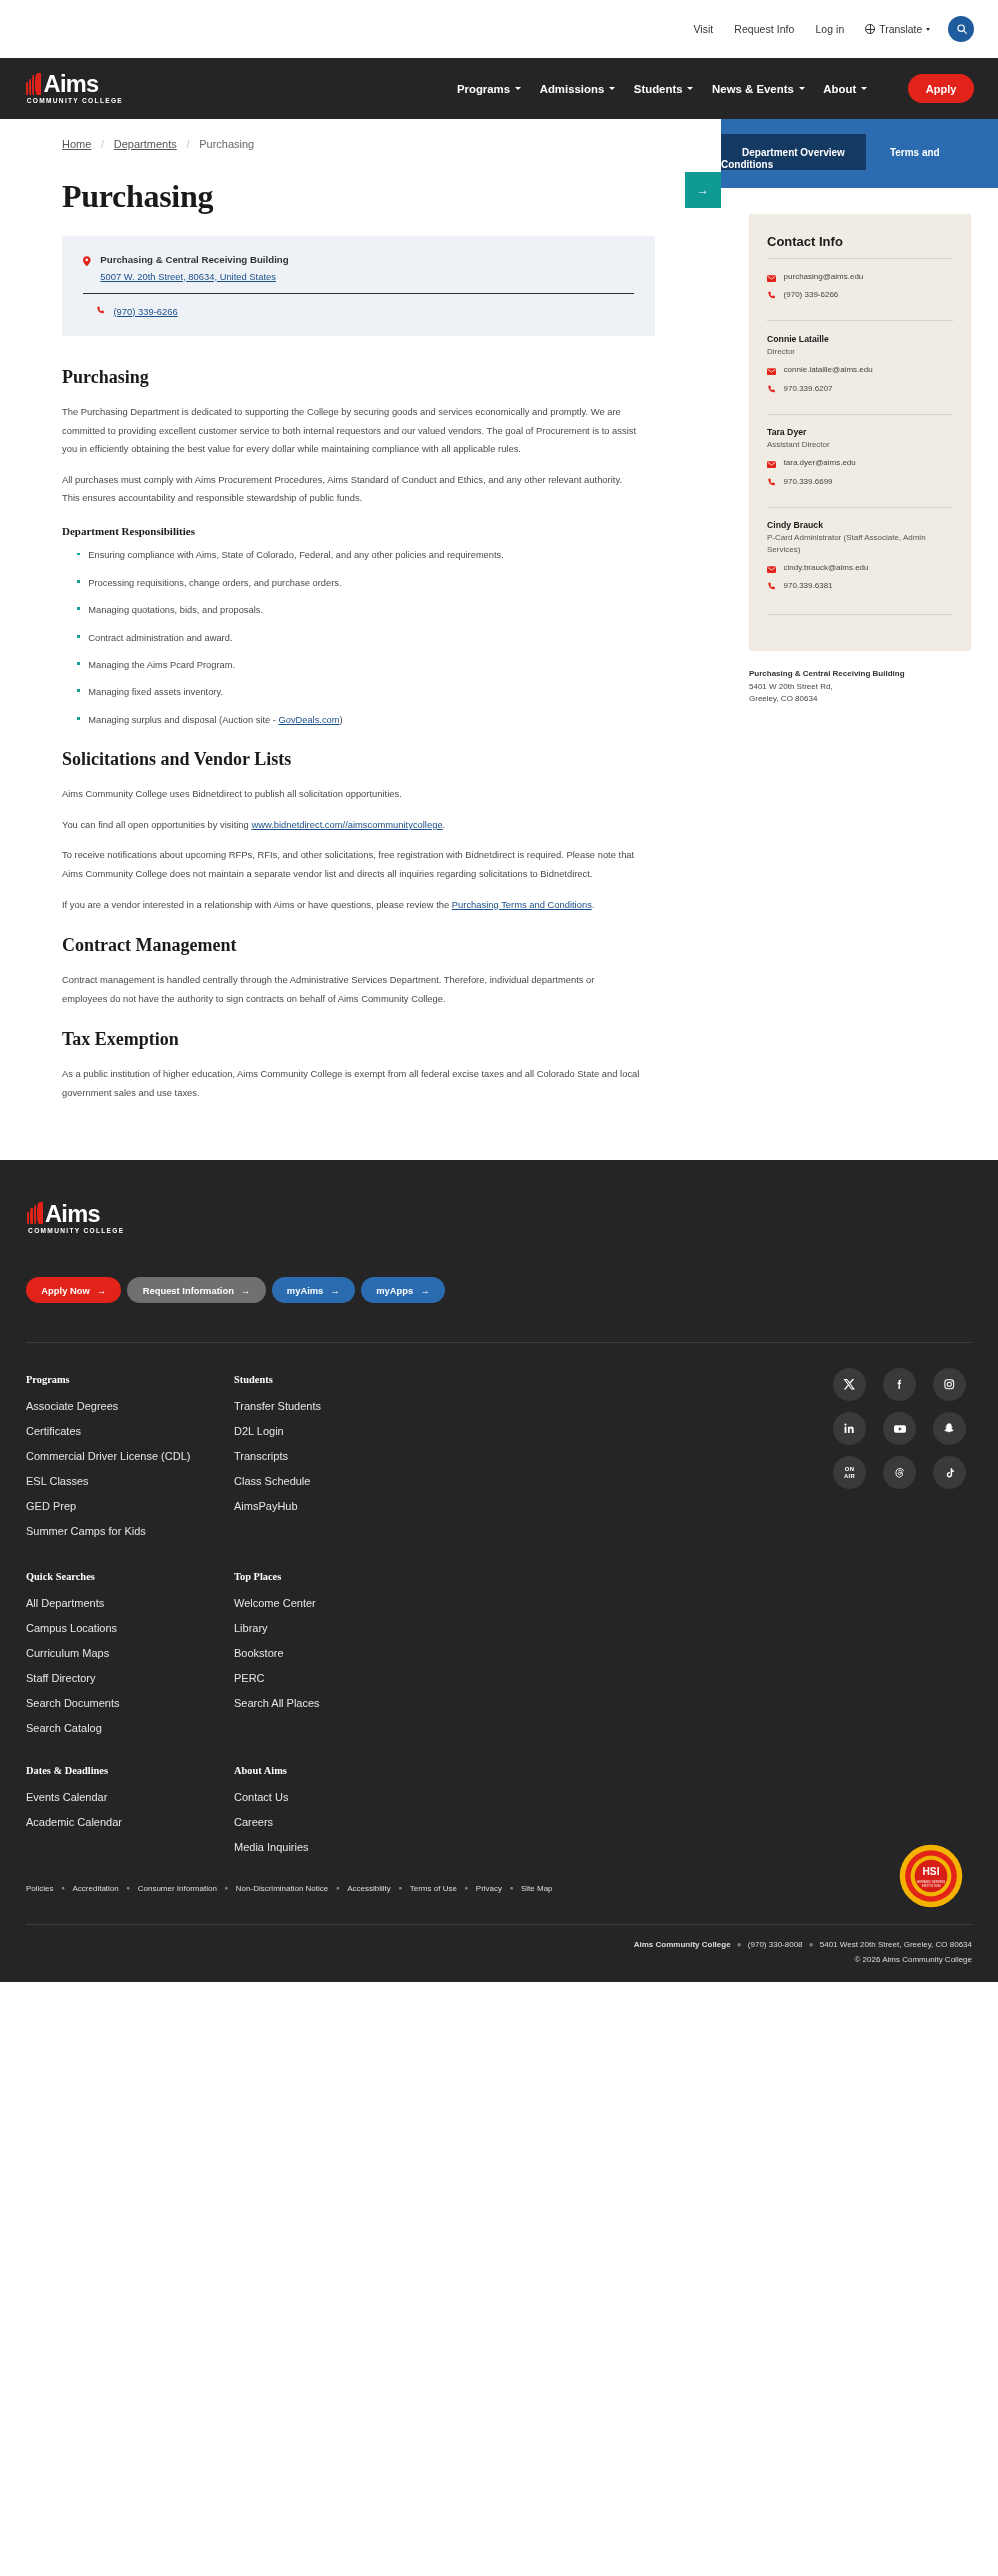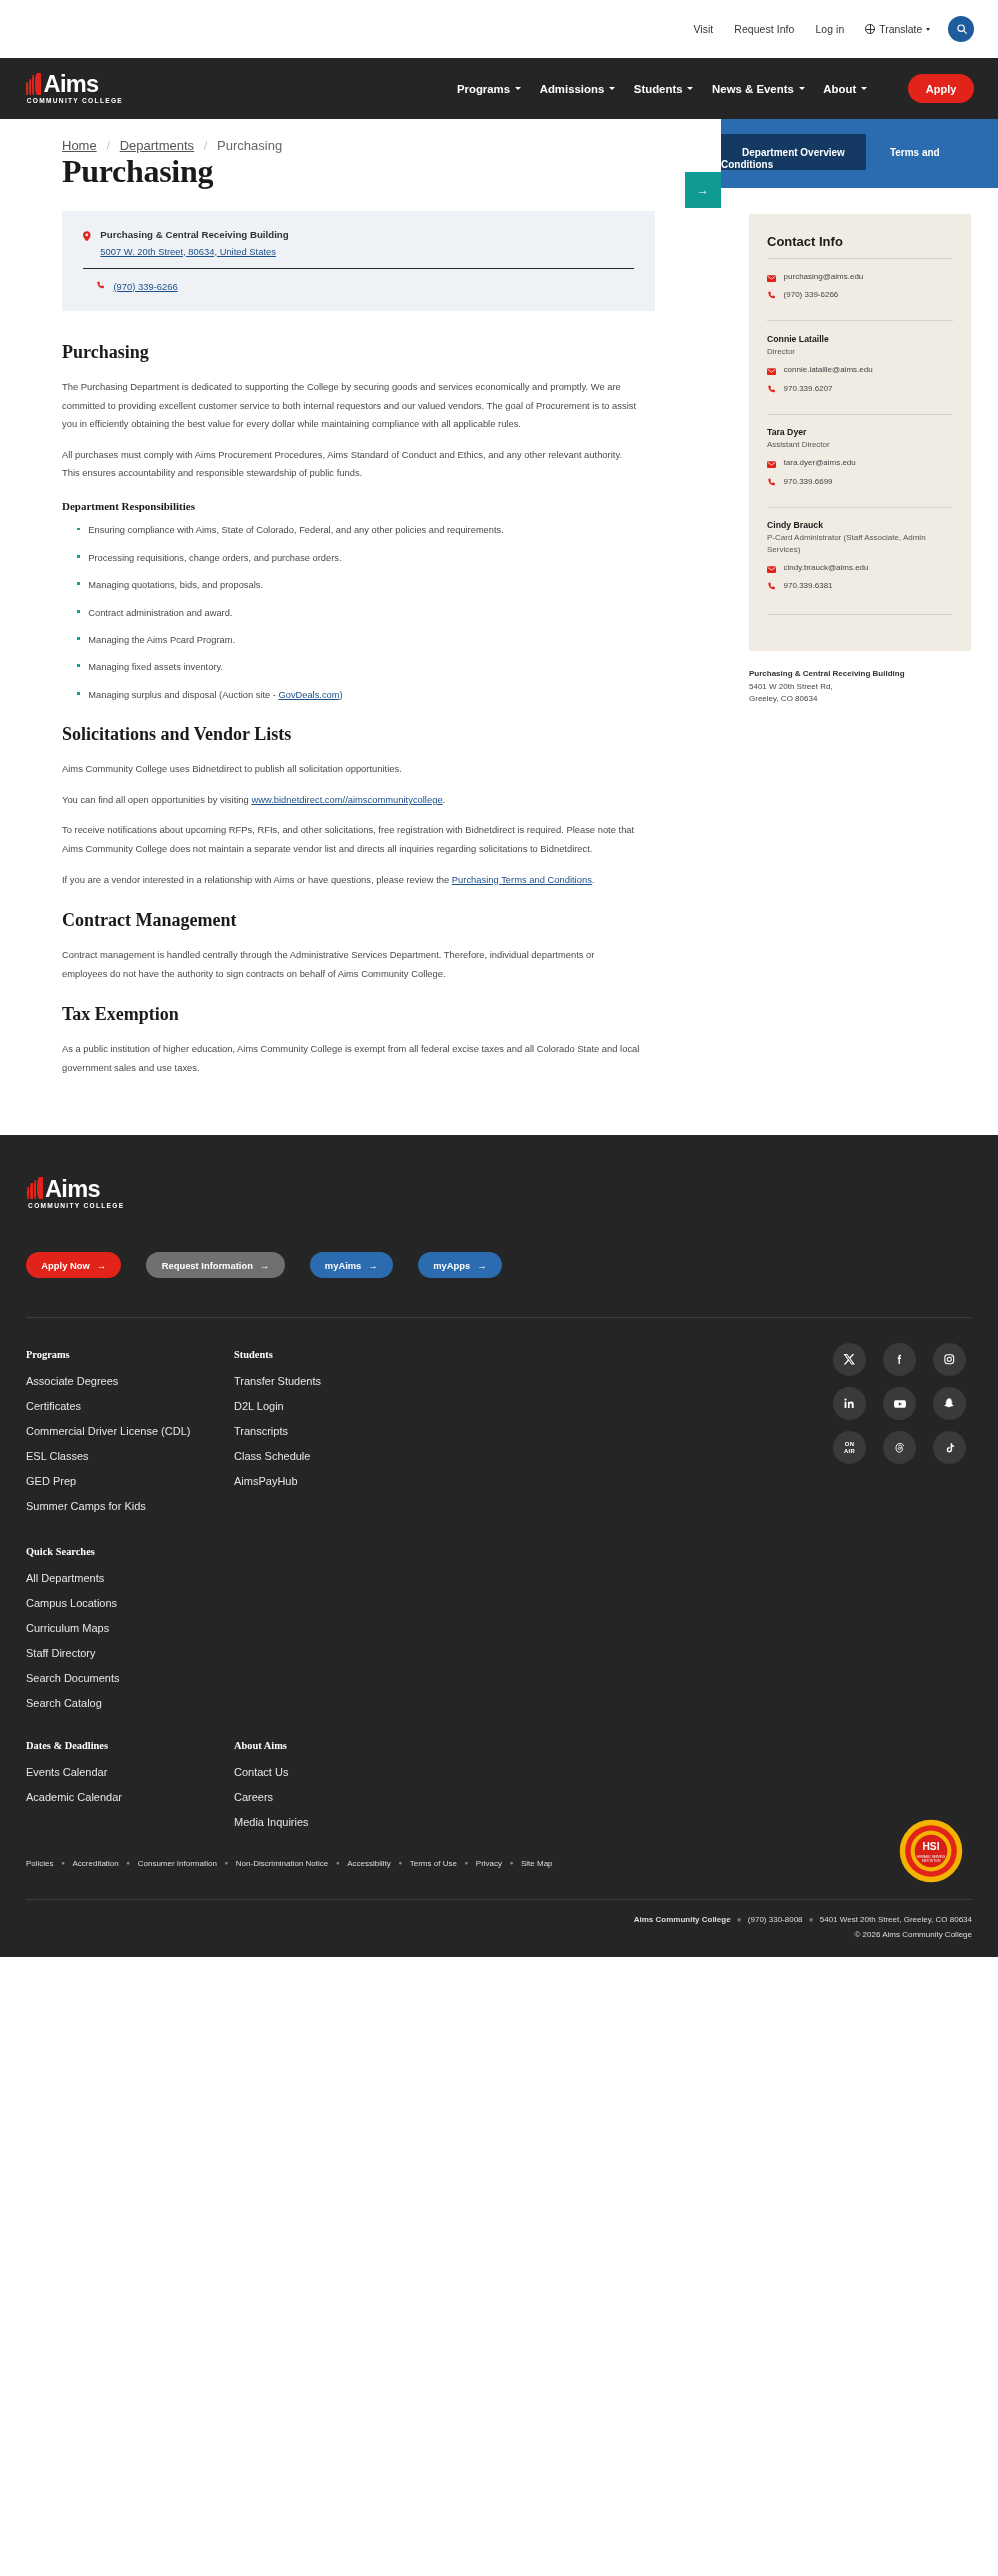--- a/index.html
+++ b/index.html
@@ -50,21 +50,21 @@
   .nav-item { color:#fff; font-size:11.4px; font-weight:bold; display:flex; align-items:center; gap:4.9px; }
   .caret { width:0;height:0;border-left:3.1px solid transparent;border-right:3.1px solid transparent;border-top:3.8px solid #fff; }
   .apply-btn {
     background:#e2231a; color:#fff; font-weight:bold; font-size:11px;
     padding:8.3px 18px; border-radius:18px; margin-left:22px;
   }
 
   
   .page { display: flex; position: relative; background:#fff; }
   .content-col { width: 721px; padding: 19.4px 0 0 62px; }
-  .breadcrumb { display:flex; align-items:flex-start; gap:9.7px; font-size:13px; color:#555; }
+  .breadcrumb { display:flex; align-items:flex-start; gap:9.7px; font-size:11px; color:#555; margin-bottom:28px; }
   .breadcrumb a { text-decoration: underline; }
   .breadcrumb .sep { color:#c9c9c9; }
   .breadcrumb .current { color:#666; }
   h1.page-title { font-family:"Liberation Serif", serif; font-size:32px; font-weight:bold; letter-spacing:-0.3px; color:#1a1a1a; margin-bottom:21px; }
 
   .addr-box { background:#eef2f6; padding:18px 21px 19.4px 21px; width:593px; }
   .addr-row { display:flex; gap:9.7px; align-items:flex-start; }
   .pin { flex:0 0 auto; margin-top:1.4px; }
   .addr-name { font-size:9.7px; font-weight:bold; color:#333; margin-bottom:4.2px; }
   .addr-link { font-size:9.4px; color:#1b4f8a; text-decoration:underline; }
@@ -102,21 +102,21 @@
   .rail-addr { width:222px; margin:18px 0 0 28px; }
   .rail-addr .t { font-size:8px; font-weight:bold; color:#333; margin-bottom:2.8px; }
   .rail-addr .l { font-size:8px; color:#444; line-height:1.55; }
 
   
   .ic-mail, .ic-phone { width:9px; height:9px; flex:0 0 auto; }
 
   
   footer { background:#252525; color:#fff; margin-top:46px; padding: 42px 26px 0 26px; position:relative;}
   .f-logo { margin-bottom: 43px; margin-left: 1.4px;}
-  .cta-row { display:flex; gap:25px; margin-bottom:39px;margin-top:32px; }
+  .cta-row { display:flex; gap:6px; margin-bottom:39px;margin-top:32px; }
   .cta { border-radius:15.3px; font-size:9.4px; font-weight:bold; padding:7.6px 15.3px; display:inline-flex; align-items:center; gap:7px; color:#fff; }
   .cta.red { background:#e2231a; }
   .cta.grey { background:#707070; }
   .cta.blue { background:#2b6cb0; }
   .f-divider { height:0.7px; background:#3d3d3d; margin: 0 0 30.5px 0; }
   .f-cols { display:flex; position:relative; }
   .f-col { width: 103px; margin-right: 0; }
   .f-col.wide { width: 208px; }
   .f-head { font-family:"Liberation Serif", serif; font-size:10.4px; font-weight:bold; margin-bottom:15.3px; }
   .f-link { display:block; font-size:11px; color:#e6e6e6; margin-bottom:13px; }
@@ -464,20 +464,28 @@
   <div class="f-cols" style="margin-top:21px">
     <div class="f-col wide">
       <div class="f-head">Quick Searches</div>
       <a class="f-link">All Departments</a>
       <a class="f-link">Campus Locations</a>
       <a class="f-link">Curriculum Maps</a>
       <a class="f-link">Staff Directory</a>
       <a class="f-link">Search Documents</a>
       <a class="f-link">Search Catalog</a>
     </div>
+    <div class="f-col wide">
+      <div class="f-head">Top Places</div>
+      <a class="f-link">Welcome Center</a>
+      <a class="f-link">Library</a>
+      <a class="f-link">Bookstore</a>
+      <a class="f-link">PERC</a>
+      <a class="f-link">Search All Places</a>
+    </div>
   </div>
 
   <div class="f-cols" style="margin-top:18px">
     <div class="f-col wide">
       <div class="f-head">Dates &amp; Deadlines</div>
       <a class="f-link">Events Calendar</a>
       <a class="f-link">Academic Calendar</a>
     </div>
     <div class="f-col wide">
       <div class="f-head">About Aims</div>

